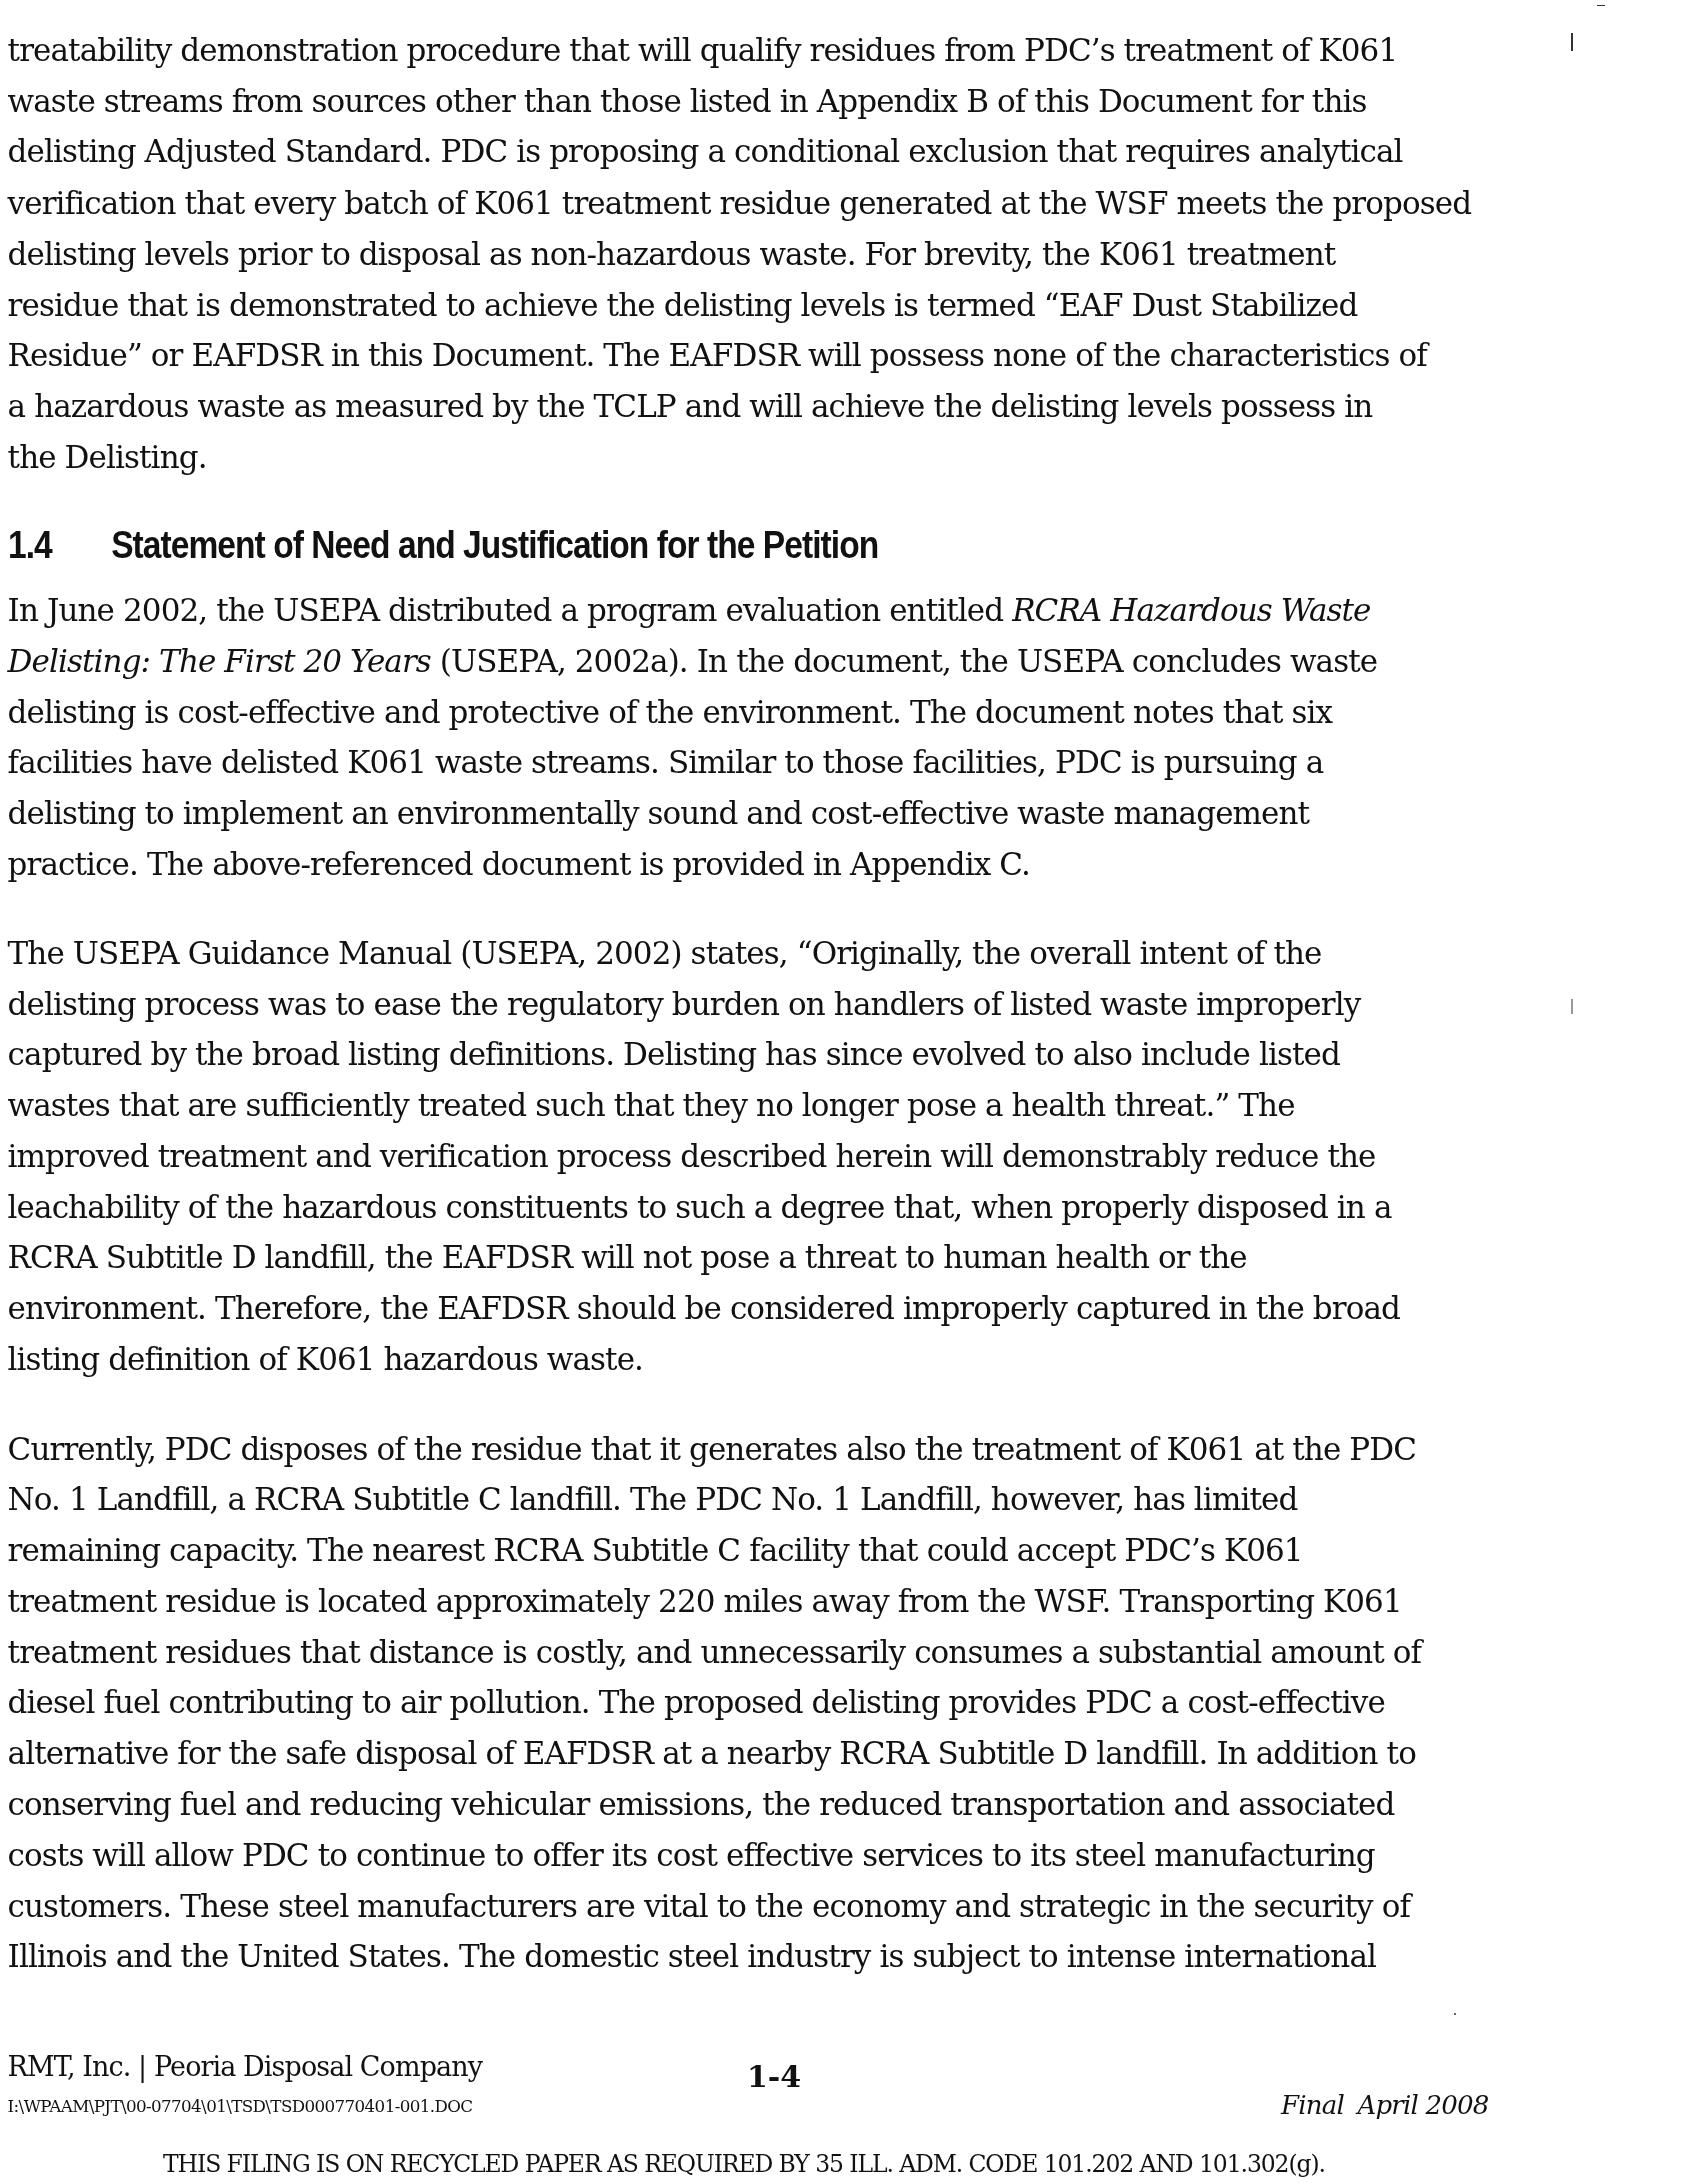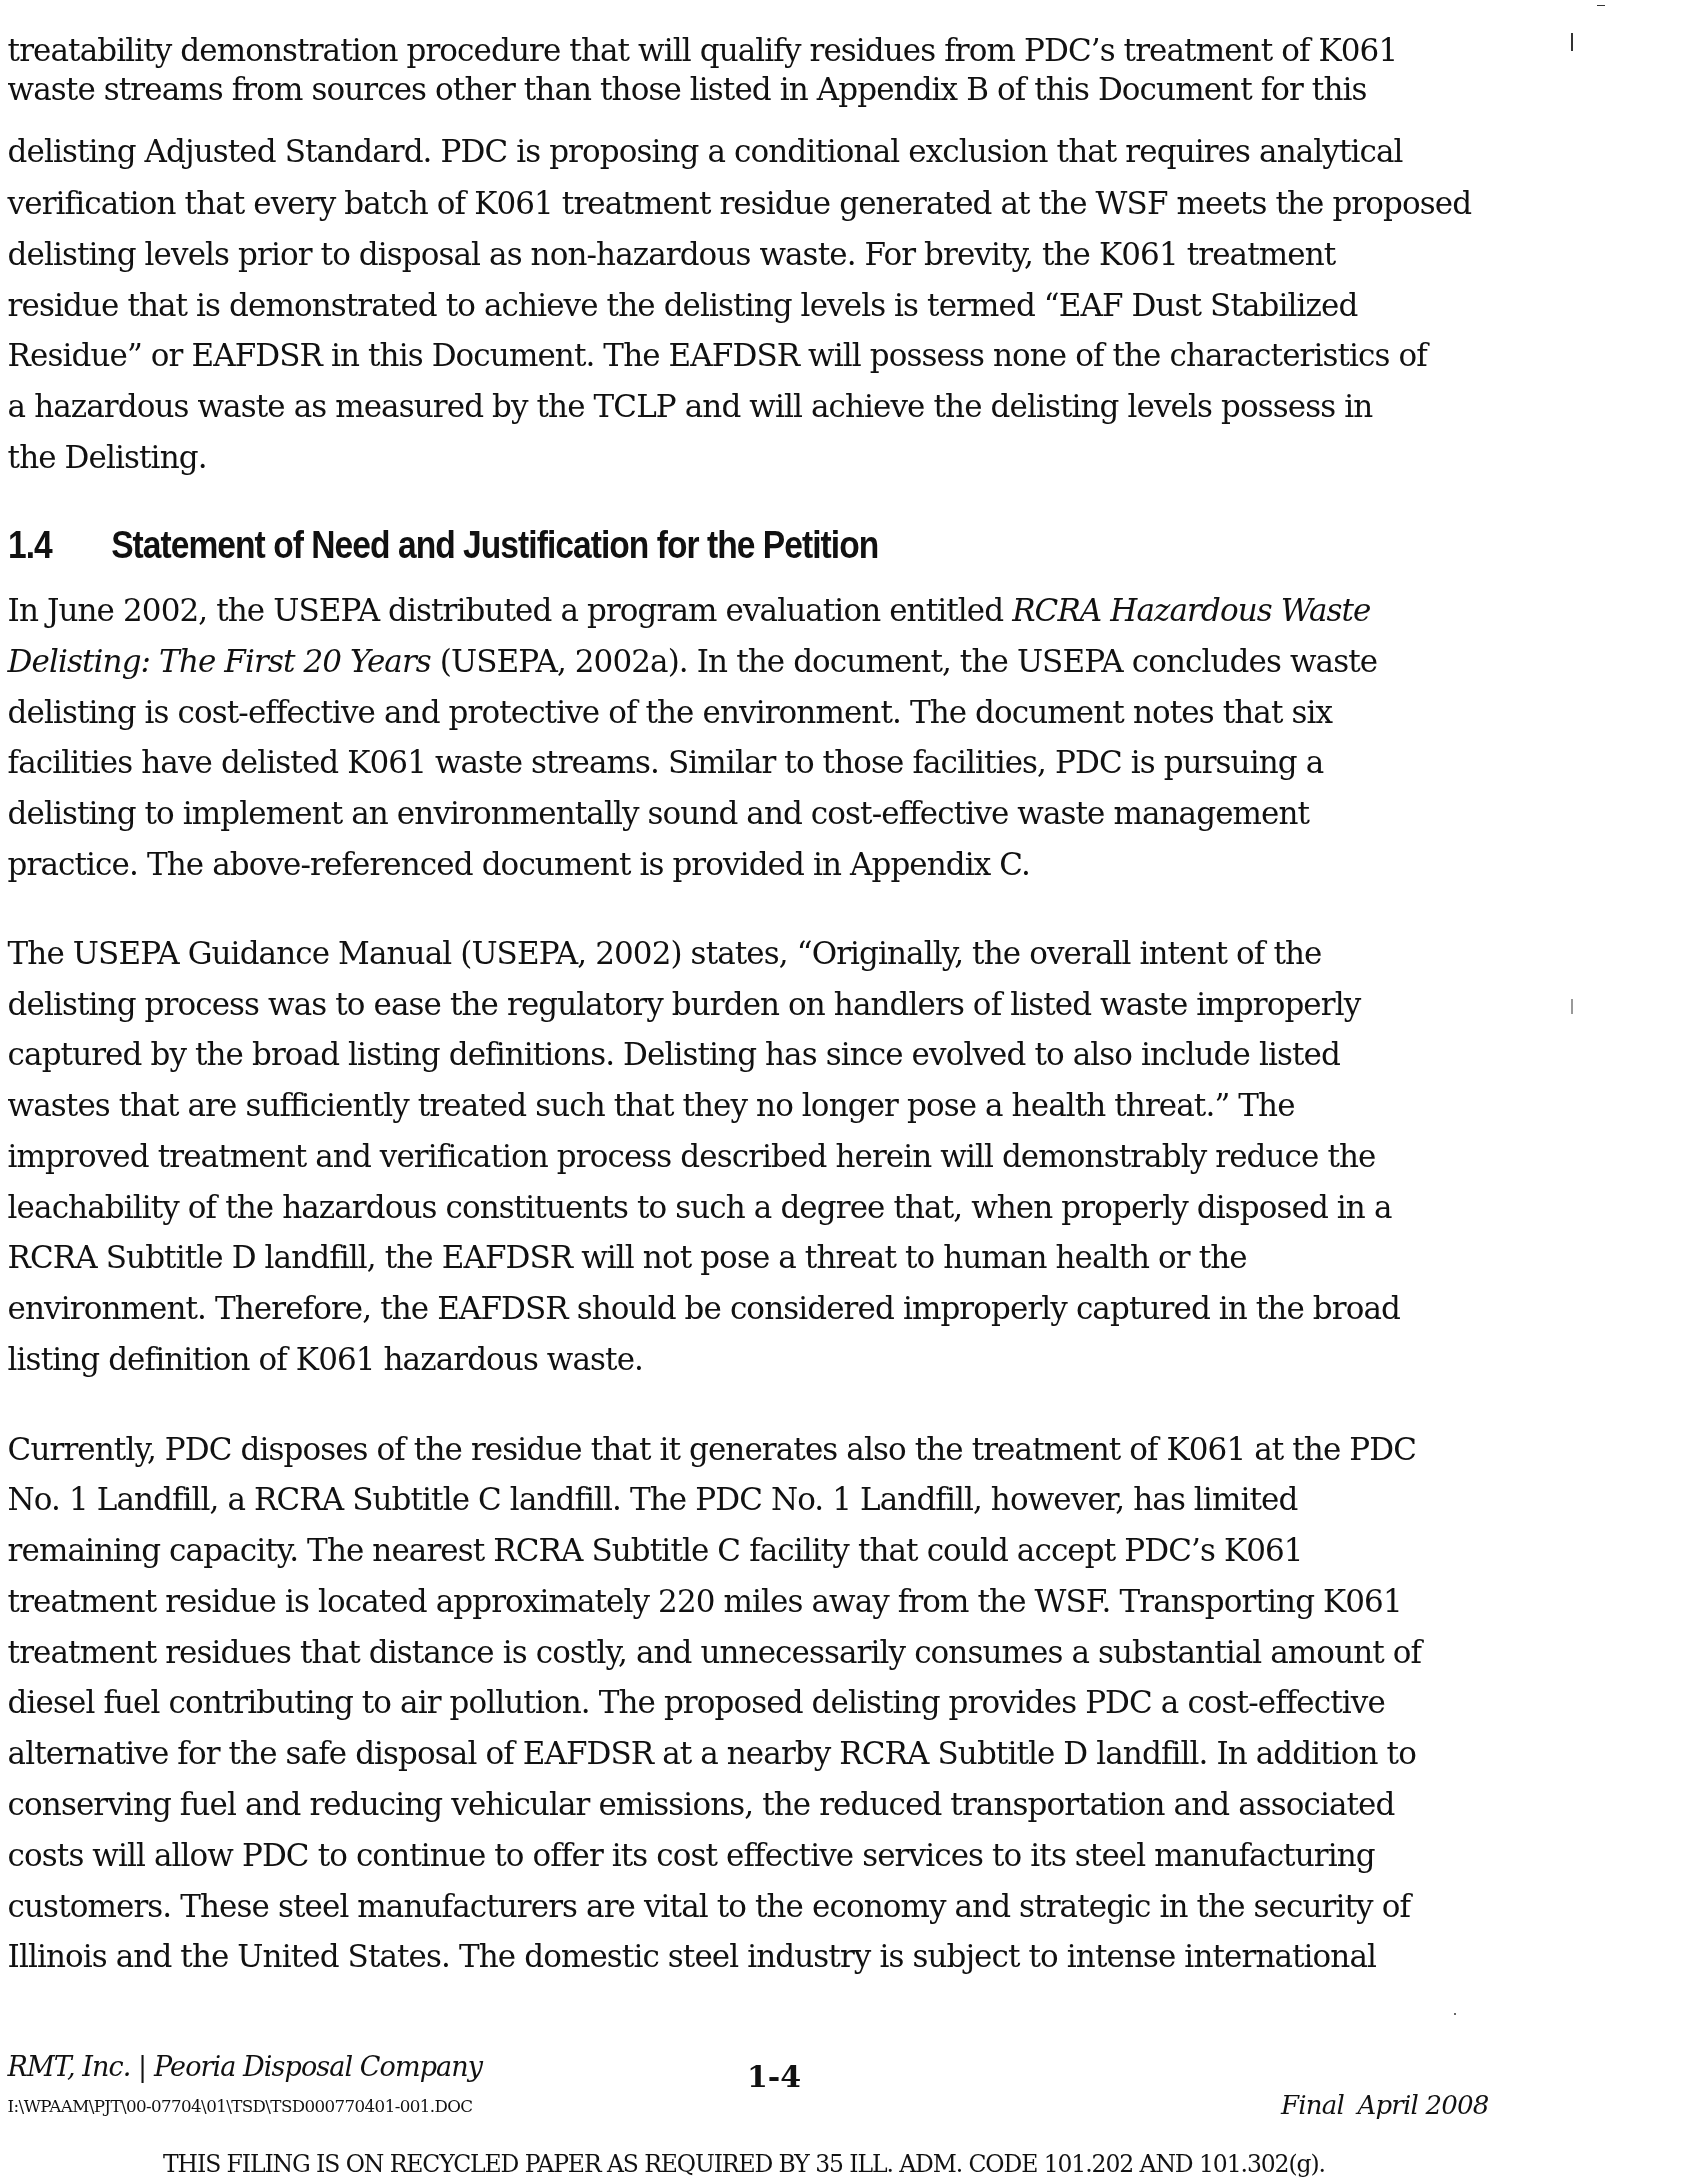--- a/index.html
+++ b/index.html
@@ -13,21 +13,21 @@
   .heading {
     position: absolute; left: 7.6px; top: 523px;
     font-family: "Liberation Sans", "DejaVu Sans", sans-serif;
     font-weight: bold; font-size: 39px; white-space: nowrap; letter-spacing: -1.1px;
     transform: scaleX(0.86); transform-origin: left center;
   }
   .heading .num { display: inline-block; width: 120px; }
   .italic { font-style: italic; }
   .footer-left {
     position: absolute; left: 7.6px; top: 2051px;
-    font-family: "DejaVu Serif", "Liberation Serif", serif; font-style: italic;
+    font-family: "DejaVu Serif", "Liberation Serif", serif; 
     font-size: 27px; letter-spacing: -0.9px; white-space: nowrap;
   }
   .footer-page {
     position: absolute; left: 747px; top: 2047px;
     font-family: "DejaVu Serif", "Liberation Serif", serif; font-weight: bold;
     font-size: 30px; white-space: nowrap; margin-top: 12px;
   }
   .footer-path {
     position: absolute; left: 7.6px; top: 2096px;
     font-family: "DejaVu Serif", "Liberation Serif", serif; 
@@ -46,21 +46,21 @@
   }
   .artifact { position: absolute; background: #333; }
 </style>
 </head>
 <body>
 
 <div class="page">
 
   <div>
     <div class="line" style="top:35px">treatability demonstration procedure that will qualify residues from PDC’s treatment of K061</div>
-    <div class="line" style="top:74px">waste streams from sources other than those listed in Appendix B of this Document for this</div>
+    <div class="line" style="top:86px">waste streams from sources other than those listed in Appendix B of this Document for this</div>
     <div class="line" style="top:136px">delisting Adjusted Standard.  PDC is proposing a conditional exclusion that requires analytical</div>
     <div class="line" style="top:188px">verification that every batch of K061 treatment residue generated at the WSF meets the proposed</div>
     <div class="line" style="top:239px">delisting levels prior to disposal as non-hazardous waste.  For brevity, the K061 treatment</div>
     <div class="line" style="top:290px">residue that is demonstrated to achieve the delisting levels is termed “EAF Dust Stabilized</div>
     <div class="line" style="top:340px">Residue” or EAFDSR in this Document.  The EAFDSR will possess none of the characteristics of</div>
     <div class="line" style="top:391px">a hazardous waste as measured by the TCLP and will achieve the delisting levels possess in</div>
     <div class="line" style="top:442px">the Delisting.</div>
   </div>
 
   <div class="heading">

